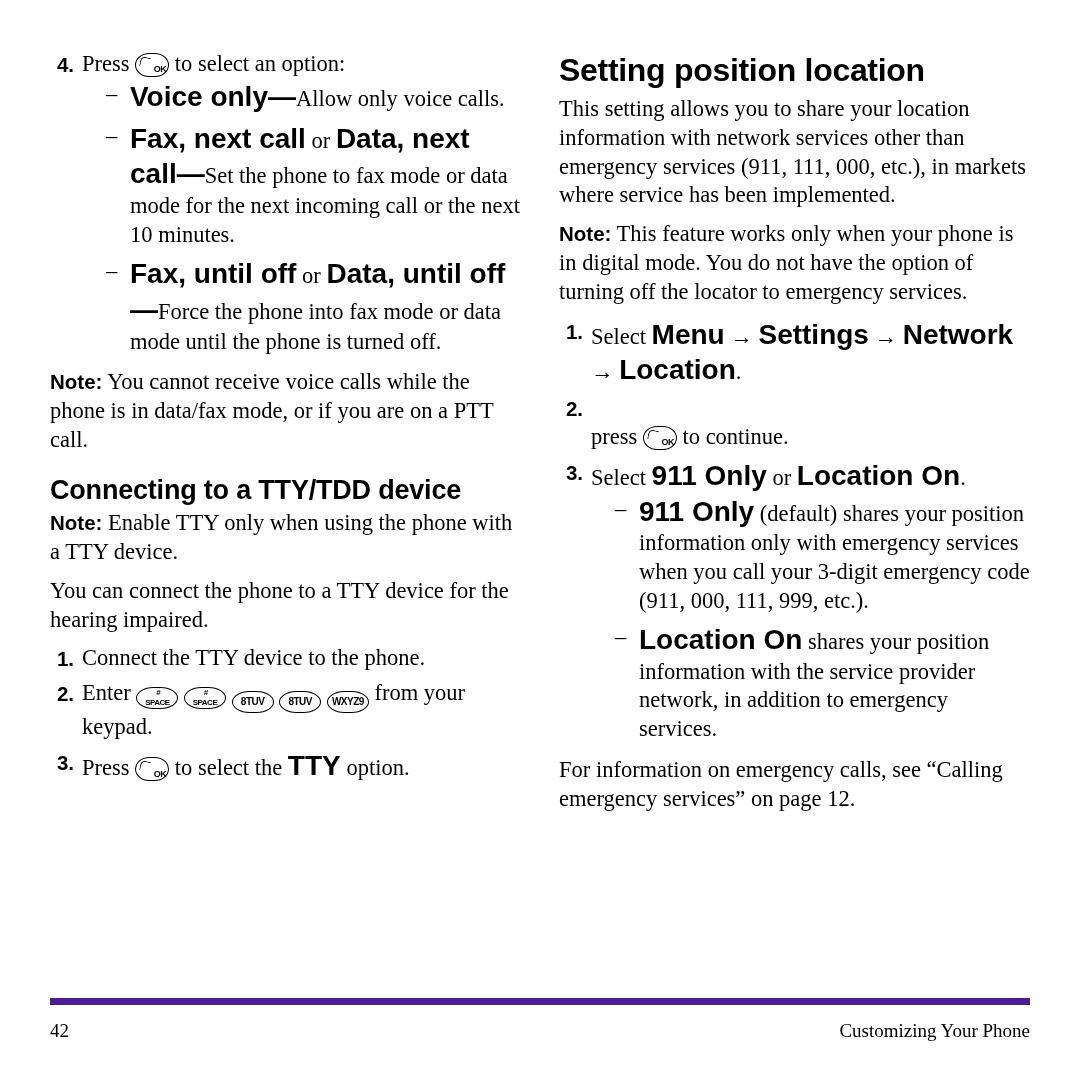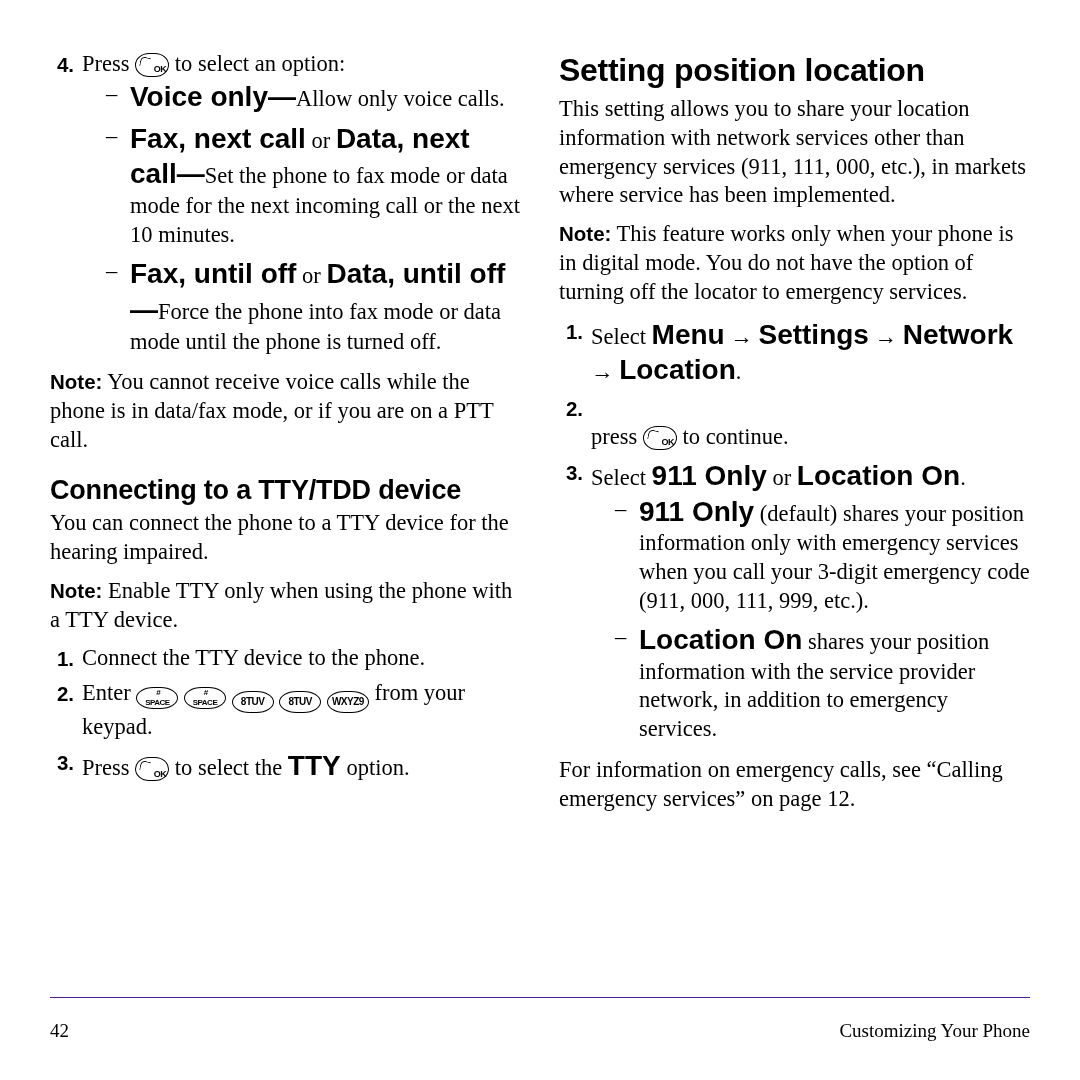--- a/index.html
+++ b/index.html
@@ -135,22 +135,22 @@
   .pill-space {
     font-size: 8px;
     line-height: 10px;
     padding-top: 0;
   }
   .footer {
     position: absolute;
     left: 50px;
     right: 50px;
     bottom: 38px;
-    border-top: 1px solid #4c1d95;
-    padding-top: 22px;
+    border-top: 7px solid #4c1d95;
+    padding-top: 15px;
     display: flex;
     justify-content: space-between;
     font-size: 19px;
     margin-top: 12px;
   }
   .arrow {
     font-family: Arial, sans-serif;
   }
 </style>
 </head>
@@ -189,25 +189,25 @@
             </div>
           </div>
         </div>
       </div>
 
       <div class="para">
         <span class="note-label">Note:</span><span>  You cannot receive voice calls while the phone is in data/fax mode, or if you are on a PTT call.</span>
       </div>
 
       <h2 class="section">Connecting to a TTY/TDD device</h2>
-      <div class="para">You can connect the phone to a TTY device for the hearing impaired.</div>
-
       <div class="para">
         <span class="note-label">Note:</span><span>  Enable TTY only when using the phone with a TTY device.</span>
       </div>
+
+      <div class="para">You can connect the phone to a TTY device for the hearing impaired.</div>
 
       <div class="li-row">
         <div class="num">1.</div>
         <div class="txt">Connect the TTY device to the phone.</div>
       </div>
 
       <div class="li-row">
         <div class="num">2.</div>
         <div class="txt">
           <span>Enter</span>

